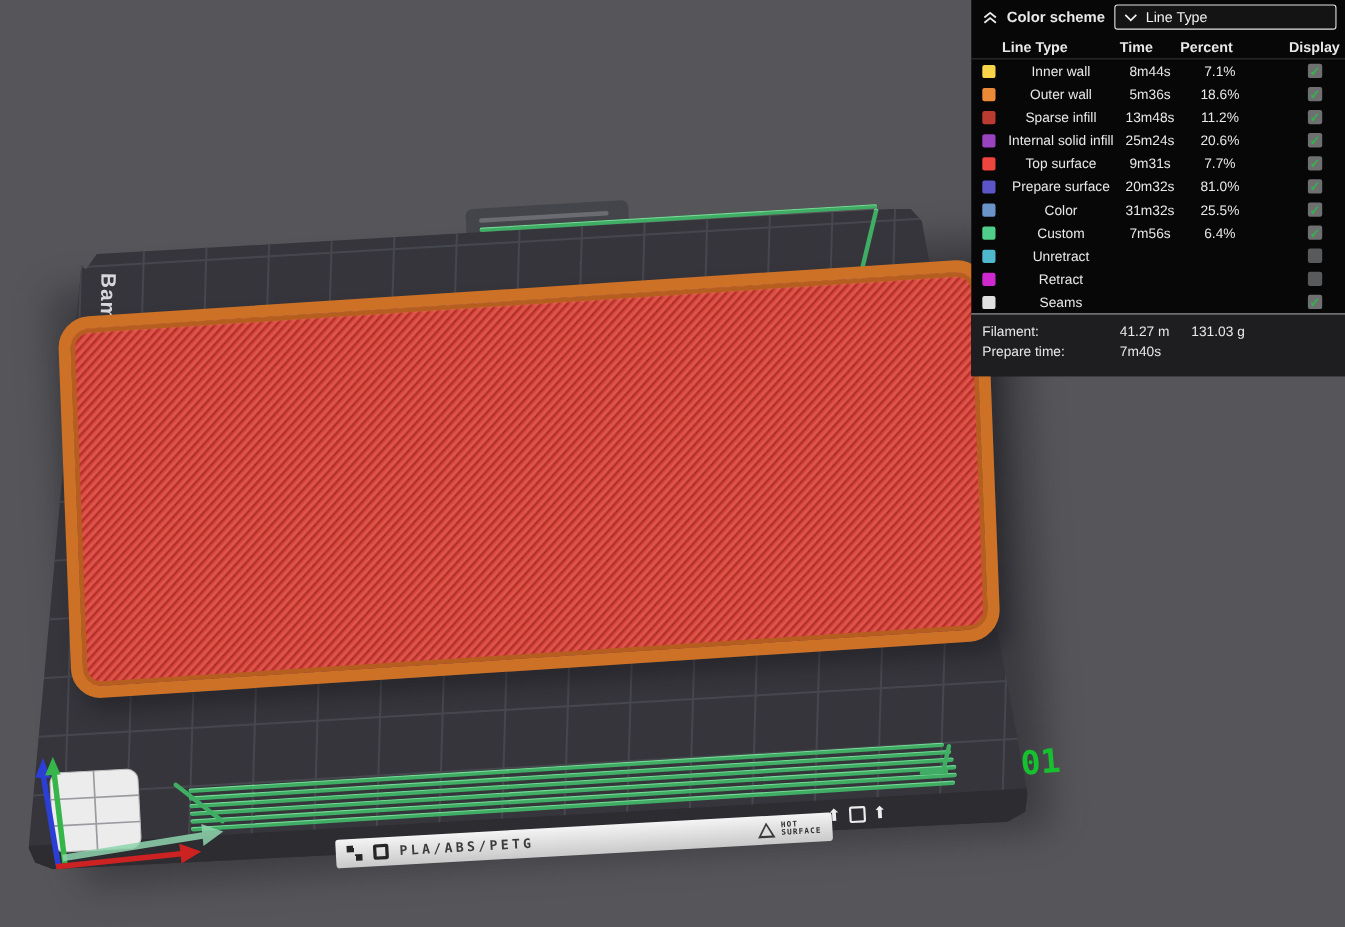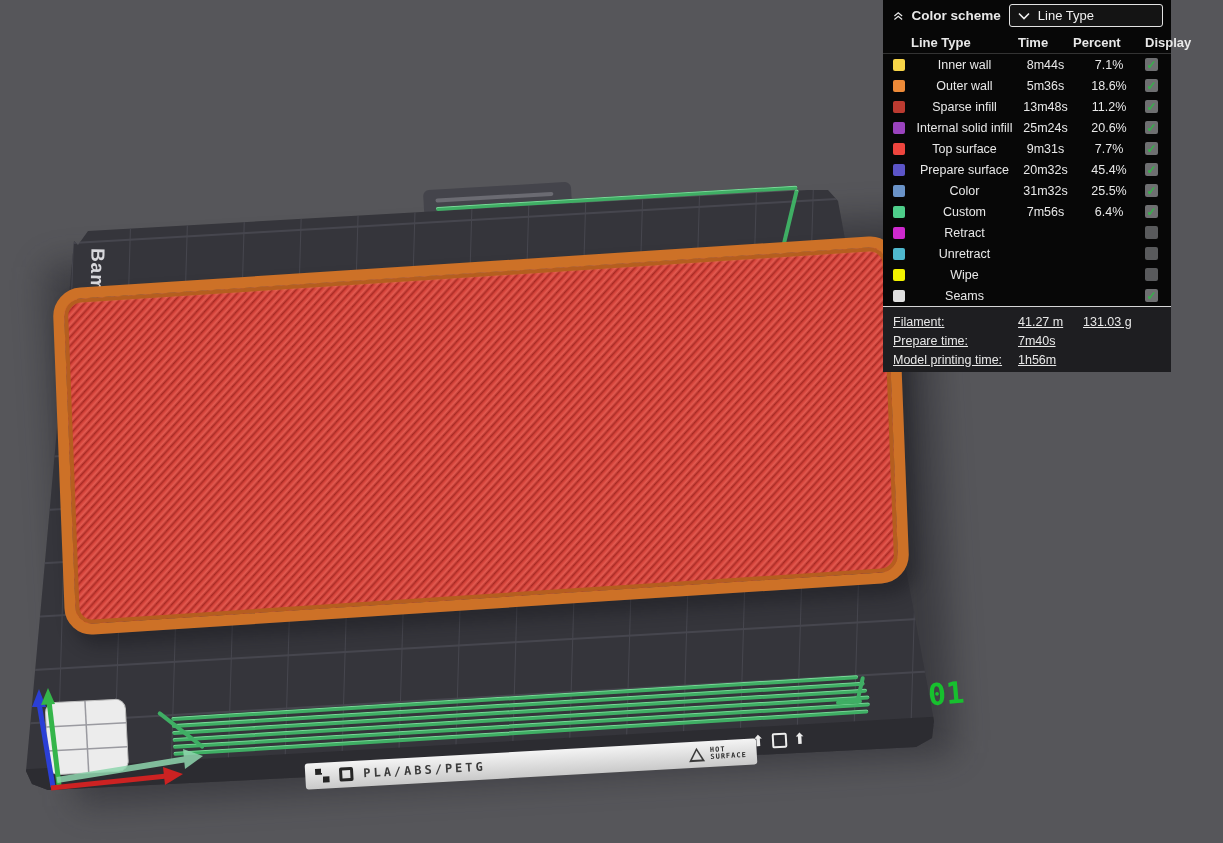--- a/index.html
+++ b/index.html
@@ -66,37 +66,37 @@
 
   
   .plate-number{position:absolute;left:928px;top:676px;transform:rotate(-5deg);
     font-family:"DejaVu Sans Mono",monospace;font-weight:bold;font-size:30px;color:#17c02e;}
   .brand{position:absolute;left:86px;top:248px;writing-mode:vertical-rl;
     font-weight:bold;font-size:19px;color:#d8d8dc;letter-spacing:1px;transform:rotate(1deg);}
 
   .axes{position:absolute;left:15px;top:685px;}
 
   
-  .panel{position:absolute;left:883px;top:0;width:288px;background:#070707;color:#e8e8e8;font-size:12.5px;}
+  .panel{position:absolute;left:883px;top:0;width:340px;background:#070707;color:#e8e8e8;font-size:12.5px;}
   .panel-header{display:flex;align-items:center;height:31px;padding:0 8px 0 10px;gap:8px;}
   .panel-title{font-weight:bold;font-size:13.5px;white-space:nowrap;}
   .dropdown{margin-left:auto;width:194px;height:21px;border:1px solid #e2e2e2;border-radius:3px;
     background:#141414;display:flex;align-items:center;gap:8px;padding:0 8px;color:#f0f0f0;font-size:13px;}
   .cols{display:grid;grid-template-columns:18px 107px 55px 72px 1fr;align-items:center;
     height:22px;padding-left:10px;font-weight:bold;font-size:13px;border-bottom:1px solid #333;}
-  .cols .c-display{text-align:right;padding-right:24px;}
+  .cols .c-display{text-align:right;padding-right:5px;}
   .lt-row{display:grid;grid-template-columns:18px 107px 55px 72px 1fr;align-items:center;height:21px;padding-left:10px;text-align:center;}
   .swatch{width:12px;height:12px;border-radius:2px;}
   .lt-label,.lt-time,.lt-pct{white-space:nowrap;overflow:visible;}
   .cbx{width:13px;height:13px;border-radius:2px;background:#595a5c;margin-left:auto;margin-right:21px;
     display:flex;align-items:center;justify-content:center;font-size:12px;font-weight:bold;color:transparent;}
   .cbx.checked{background:#6e6f71;color:#35b34a;}
   .est-title{font-weight:bold;font-size:13.5px;padding:9px 10px 7px 10px;}
   .est-divider{height:1px;background:#d6d6d6;}
-  .est-body{background:#1e1e21;padding:5px 0 3px 0;text-decoration:underline;}
+  .est-body{background:#1e1e21;padding:5px 0 13px 0;}
   .est-row{display:grid;grid-template-columns:125px 65px 1fr;padding-left:10px;height:19px;align-items:center;}
 </style>
 </head>
 <body>
 
 <div class="scene">
 
   <div class="plate-shadow"></div>
 
   <div class="plate-handle">
@@ -231,54 +231,47 @@
         <span class="swatch" style="background: rgb(238, 69, 62);"></span>
         <span class="lt-label">Top surface</span>
         <span class="lt-time">9m31s</span>
         <span class="lt-pct">7.7%</span>
         <span class="cbx checked">✓</span>
       </div>
       <div class="lt-row">
         <span class="swatch" style="background: rgb(92, 85, 200);"></span>
         <span class="lt-label">Prepare surface</span>
         <span class="lt-time">20m32s</span>
-        <span class="lt-pct">45.4%</span>
+        <span class="lt-pct">81.0%</span>
         <span class="cbx checked">✓</span>
       </div>
       <div class="lt-row">
         <span class="swatch" style="background: rgb(106, 147, 200);"></span>
         <span class="lt-label">Color</span>
         <span class="lt-time">31m32s</span>
         <span class="lt-pct">25.5%</span>
         <span class="cbx checked">✓</span>
       </div>
       <div class="lt-row">
         <span class="swatch" style="background: rgb(78, 206, 138);"></span>
         <span class="lt-label">Custom</span>
         <span class="lt-time">7m56s</span>
         <span class="lt-pct">6.4%</span>
         <span class="cbx checked">✓</span>
-      </div>
-      <div class="lt-row">
-        <span class="swatch" style="background: rgb(206, 41, 206);"></span>
-        <span class="lt-label">Retract</span>
-        <span class="lt-time"></span>
-        <span class="lt-pct"></span>
-        <span class="cbx"></span>
       </div>
       <div class="lt-row">
         <span class="swatch" style="background: rgb(79, 184, 206);"></span>
         <span class="lt-label">Unretract</span>
         <span class="lt-time"></span>
         <span class="lt-pct"></span>
         <span class="cbx"></span>
       </div>
       <div class="lt-row">
-        <span class="swatch" style="background: rgb(242, 242, 0);"></span>
-        <span class="lt-label">Wipe</span>
+        <span class="swatch" style="background: rgb(206, 41, 206);"></span>
+        <span class="lt-label">Retract</span>
         <span class="lt-time"></span>
         <span class="lt-pct"></span>
         <span class="cbx"></span>
       </div>
       <div class="lt-row">
         <span class="swatch" style="background: rgb(224, 224, 224);"></span>
         <span class="lt-label">Seams</span>
         <span class="lt-time"></span>
         <span class="lt-pct"></span>
         <span class="cbx checked">✓</span>
@@ -290,19 +283,14 @@
       <div class="est-row">
         <span>Filament:</span>
         <span>41.27 m</span>
         <span>131.03 g</span>
       </div>
       <div class="est-row">
         <span>Prepare time:</span>
         <span>7m40s</span>
         <span></span>
       </div>
-      <div class="est-row">
-        <span>Model printing time:</span>
-        <span>1h56m</span>
-        <span></span>
-      </div>
     </div>
 </div>
 
 </body></html>

